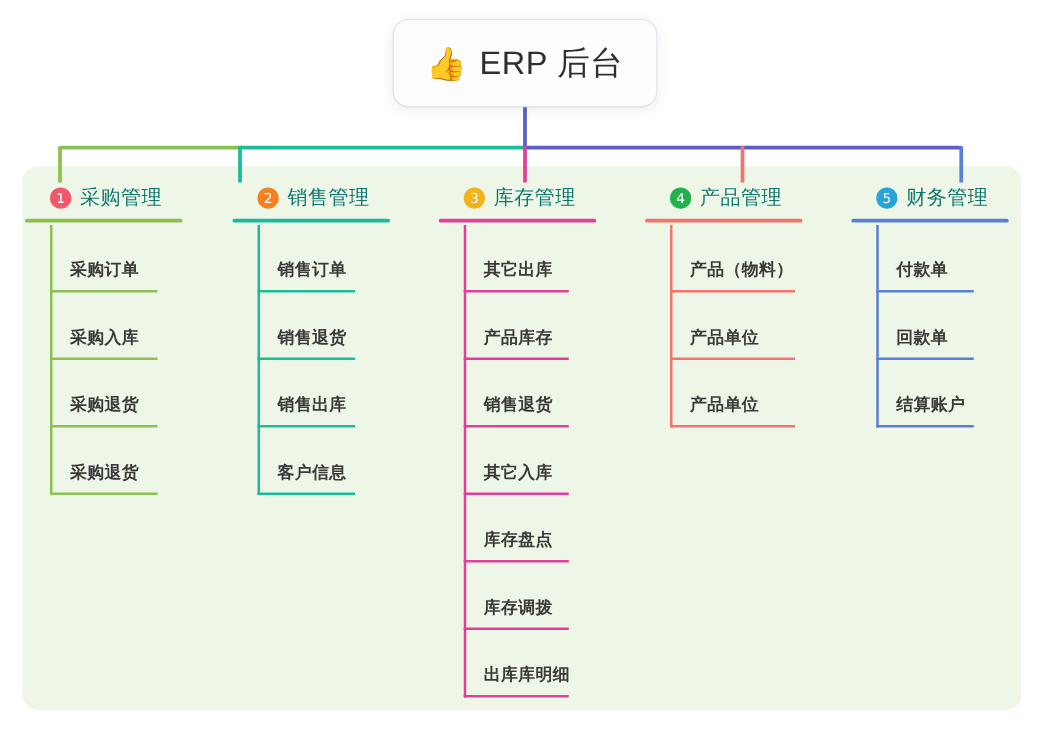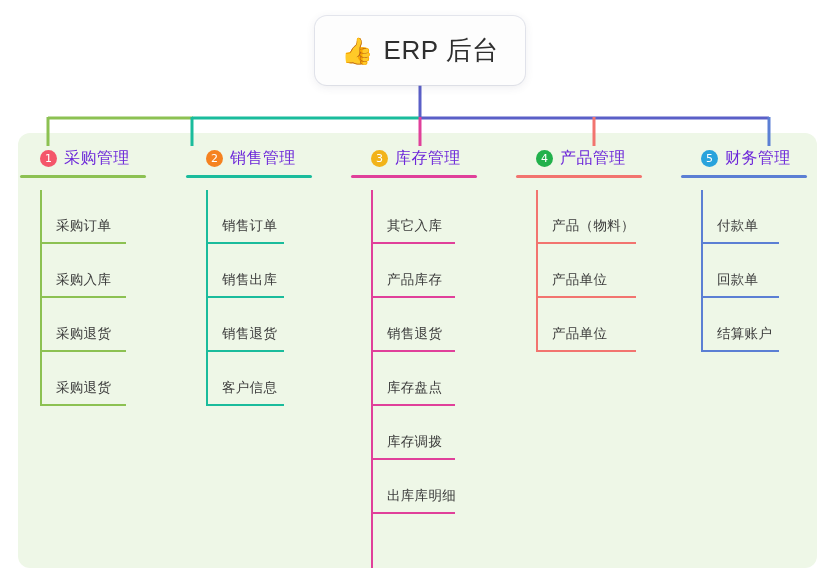--- a/index.html
+++ b/index.html
@@ -60,32 +60,32 @@
   .badge{
     width:17px;height:17px;border-radius:50%;
     color:#fff;font-size:11px;
     display:flex;align-items:center;justify-content:center;
     flex:0 0 auto;
     font-family:"DejaVu Sans",sans-serif;
     line-height:1;
   }
   .branch-title{
     font-size:16px;
-    color:#6d28d9;
+    color:#0f766e;
     white-space:nowrap;
     letter-spacing:.4px;
   }
   .branch-rule{
     margin-top:5px;
     height:3px;
     border-radius:2px;
   }
 
   
-  .leaves{position:relative;margin-top:12px;}
+  .leaves{position:relative;margin-top:2px;font-weight:bold;}
   .spine{
     position:absolute;left:20px;top:0;width:2px;
   }
   .leaf{
     position:relative;
     height:54px;
     box-sizing:border-box;
   }
   .leaf-label{
     position:absolute;
@@ -168,52 +168,56 @@
       <span class="branch-title">销售管理</span>
     </div>
     <div class="branch-rule" style="background: rgb(26, 188, 156); width: 126px;"></div>
     <div class="leaves">
       <div class="spine" style="background: rgb(26, 188, 156); height: 216px;"></div>
       <div class="leaf">
         <span class="leaf-label">销售订单</span>
         <span class="leaf-rule" style="background: rgb(26, 188, 156); width: 78px;"></span>
       </div>
       <div class="leaf">
+        <span class="leaf-label">销售退货</span>
+        <span class="leaf-rule" style="background: rgb(26, 188, 156); width: 78px;"></span>
+      </div>
+      <div class="leaf">
         <span class="leaf-label">销售出库</span>
-        <span class="leaf-rule" style="background: rgb(26, 188, 156); width: 78px;"></span>
-      </div>
-      <div class="leaf">
-        <span class="leaf-label">销售退货</span>
         <span class="leaf-rule" style="background: rgb(26, 188, 156); width: 78px;"></span>
       </div>
       <div class="leaf">
         <span class="leaf-label">客户信息</span>
         <span class="leaf-rule" style="background: rgb(26, 188, 156); width: 78px;"></span>
       </div>
     </div>
   </div>
 
   <div class="branch b3">
     <div class="branch-head">
       <span class="badge" style="background: rgb(242, 179, 26);">3</span>
       <span class="branch-title">库存管理</span>
     </div>
     <div class="branch-rule" style="background: rgb(224, 64, 154); width: 126px;"></div>
     <div class="leaves">
       <div class="spine" style="background: rgb(224, 64, 154); height: 378px;"></div>
       <div class="leaf">
+        <span class="leaf-label">其它出库</span>
+        <span class="leaf-rule" style="background: rgb(224, 64, 154); width: 84px;"></span>
+      </div>
+      <div class="leaf">
+        <span class="leaf-label">产品库存</span>
+        <span class="leaf-rule" style="background: rgb(224, 64, 154); width: 84px;"></span>
+      </div>
+      <div class="leaf">
+        <span class="leaf-label">销售退货</span>
+        <span class="leaf-rule" style="background: rgb(224, 64, 154); width: 84px;"></span>
+      </div>
+      <div class="leaf">
         <span class="leaf-label">其它入库</span>
-        <span class="leaf-rule" style="background: rgb(224, 64, 154); width: 84px;"></span>
-      </div>
-      <div class="leaf">
-        <span class="leaf-label">产品库存</span>
-        <span class="leaf-rule" style="background: rgb(224, 64, 154); width: 84px;"></span>
-      </div>
-      <div class="leaf">
-        <span class="leaf-label">销售退货</span>
         <span class="leaf-rule" style="background: rgb(224, 64, 154); width: 84px;"></span>
       </div>
       <div class="leaf">
         <span class="leaf-label">库存盘点</span>
         <span class="leaf-rule" style="background: rgb(224, 64, 154); width: 84px;"></span>
       </div>
       <div class="leaf">
         <span class="leaf-label">库存调拨</span>
         <span class="leaf-rule" style="background: rgb(224, 64, 154); width: 84px;"></span>
       </div>

